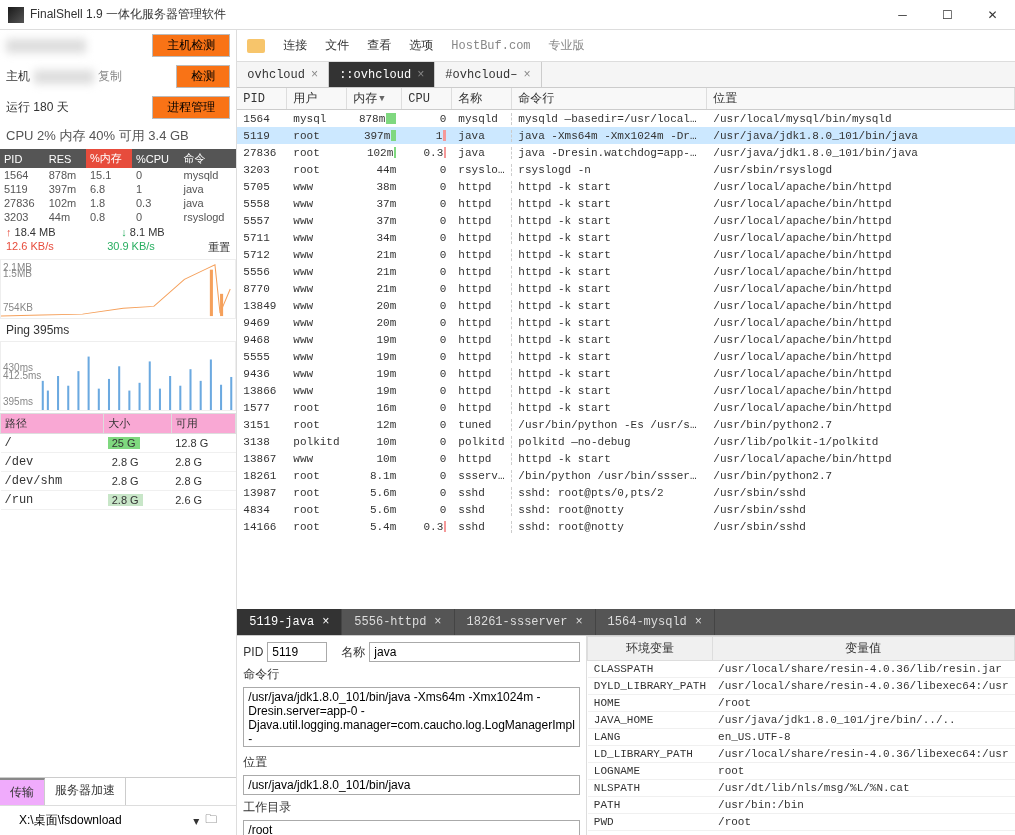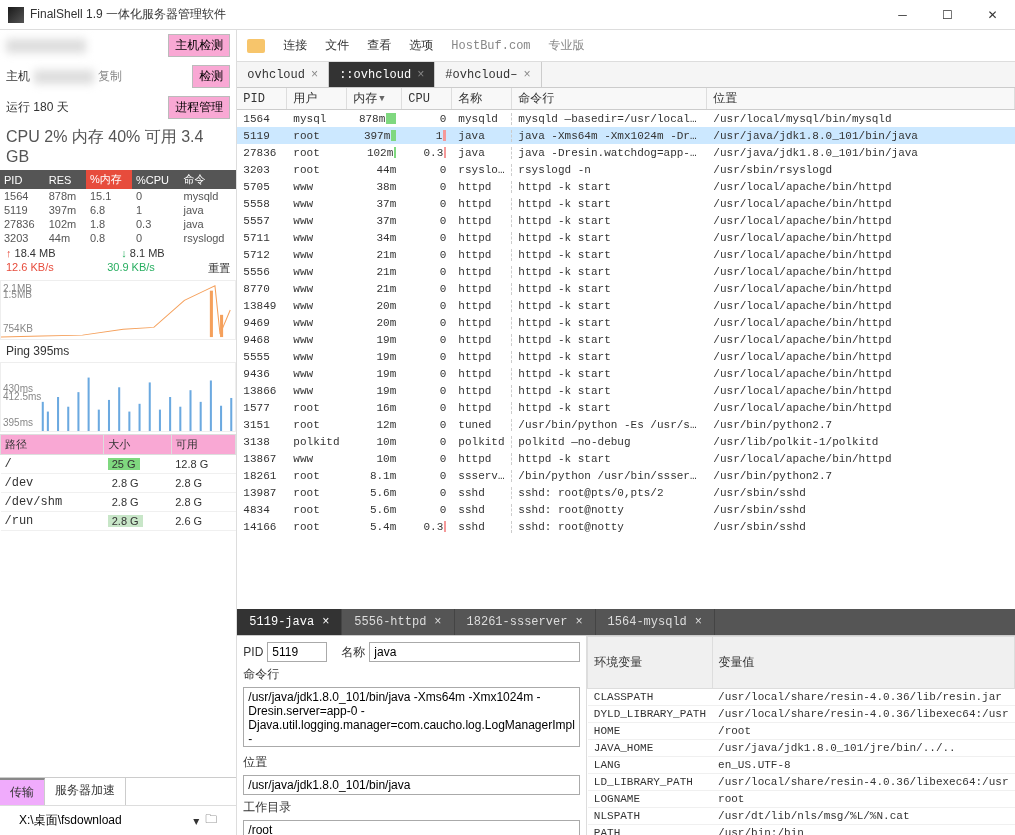--- a/index.html
+++ b/index.html
@@ -9,21 +9,21 @@
 .titlebar-left { display: flex; align-items: center; gap: 6px; }
 .titlebar-icon { width: 16px; height: 16px; background: linear-gradient(135deg,#1a1a1a,#555); }
 .titlebar-title { font-size: 12px; }
 .winbtns { display: flex; }
 .winbtn { width: 45px; height: 30px; display: flex; align-items: center; justify-content: center; cursor: pointer; }
 .content { display: flex; height: 805px; }
 .left-panel { width: 240px; border-right: 1px solid #ddd; display: flex; flex-direction: column; }
 .right-panel { flex: 1; display: flex; flex-direction: column; }
 .lp-sec { padding: 4px 6px; }
 .row { display: flex; align-items: center; gap: 4px; }
-.btn-sm { background: #f9a8d4; border: 1px solid #bbb; padding: 2px 6px; cursor: pointer; font-size: 12px; }
+.btn-sm { background: #f97316; border: 1px solid #bbb; padding: 2px 14px; cursor: pointer; font-size: 12px; }
 .blur { filter: blur(4px); background: #ddd; height: 14px; width: 80px; display: inline-block; }
 .mini-tbl { width: 100%; border-collapse: collapse; }
 .mini-tbl th { background: #555; color: #fff; font-weight: normal; font-size: 11px; padding: 2px 4px; text-align: left; }
 .mini-tbl th.redh { background: #e74c3c; }
 .mini-tbl td { font-size: 11px; padding: 1px 4px; color: #555; }
 .netrow { display: flex; justify-content: space-between; padding: 2px 6px; font-size: 11px; }
 .arrow-up { color: #e74c3c; }
 .arrow-dn { color: #27ae60; }
 .graph { height: 60px; background: #fff; border: 1px solid #eee; position: relative; margin: 2px 0; }
 .graph-label { position: absolute; left: 2px; font-size: 10px; color: #888; }
@@ -64,21 +64,21 @@
 .detail-tab { display: flex; align-items: center; padding: 0 12px; color: #ddd; gap: 8px; cursor: pointer; border-right: 1px solid #444; }
 .detail-tab.act { background: #333; color: #fff; }
 .detail-body { display: flex; height: 200px; border-top: 1px solid #ccc; }
 .detail-left { width: 350px; padding: 6px; border-right: 1px solid #ddd; }
 .detail-left .drow { margin-bottom: 4px; }
 .detail-left label { font-size: 12px; }
 .detail-left input, .detail-left textarea { width: 100%; border: 1px solid #aaa; padding: 2px 4px; font-size: 12px; font-family: inherit; }
 .detail-left textarea { height: 60px; resize: none; }
 .env-tbl { flex: 1; overflow: auto; }
 .env-tbl table { width: 100%; border-collapse: collapse; }
-.env-tbl th { background: #f0f0f0; padding: 17px 6px; text-align: left; border: 1px solid #ddd; font-weight: normal; font-size: 12px; }
+.env-tbl th { background: #f0f0f0; padding: 3px 6px; text-align: center; border: 1px solid #ddd; font-weight: normal; font-size: 12px; }
 .env-tbl td { padding: 2px 6px; font-size: 11px; border-bottom: 1px solid #f0f0f0; white-space: nowrap; overflow: hidden; }
 .env-tbl td:first-child { width: 115px; }
 .sort-ind { font-size: 9px; margin-left: 2px; color: #666; }
 svg.sparkline { width: 100%; height: 100%; }
 </style>
 </head>
 <body>
 
 <div class="titlebar">
   <div class="titlebar-left">
@@ -105,21 +105,21 @@
       <span class="blur" style="width:60px"></span>
       <span style="color:#888;cursor:pointer">复制</span>
       <span style="flex:1"></span>
       <button class="btn-sm">检测</button>
     </div>
     <div class="lp-sec row">
       <span>运行 180 天</span>
       <span style="flex:1"></span>
       <button class="btn-sm">进程管理</button>
     </div>
-    <div class="lp-sec" style="font-size:16px;color:#555">CPU 2%  内存 40%  可用 3.4 GB</div>
+    <div class="lp-sec" style="font-size:13px;color:#555">CPU 2%  内存 40%  可用 3.4 GB</div>
     <table class="mini-tbl">
       <thead>
           <tr>
         <th>PID</th>
         <th>RES</th>
         <th class="redh">%内存</th>
         <th>%CPU</th>
         <th>命令</th>
       </tr>
         </thead>

